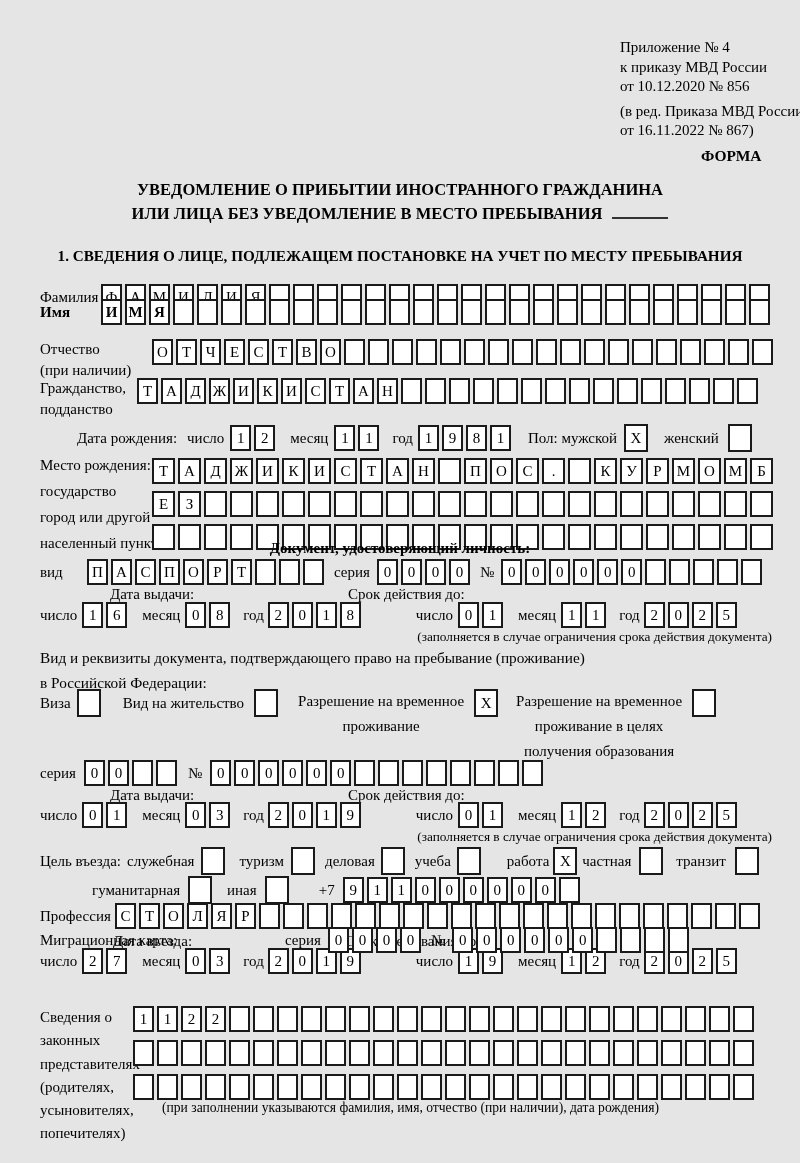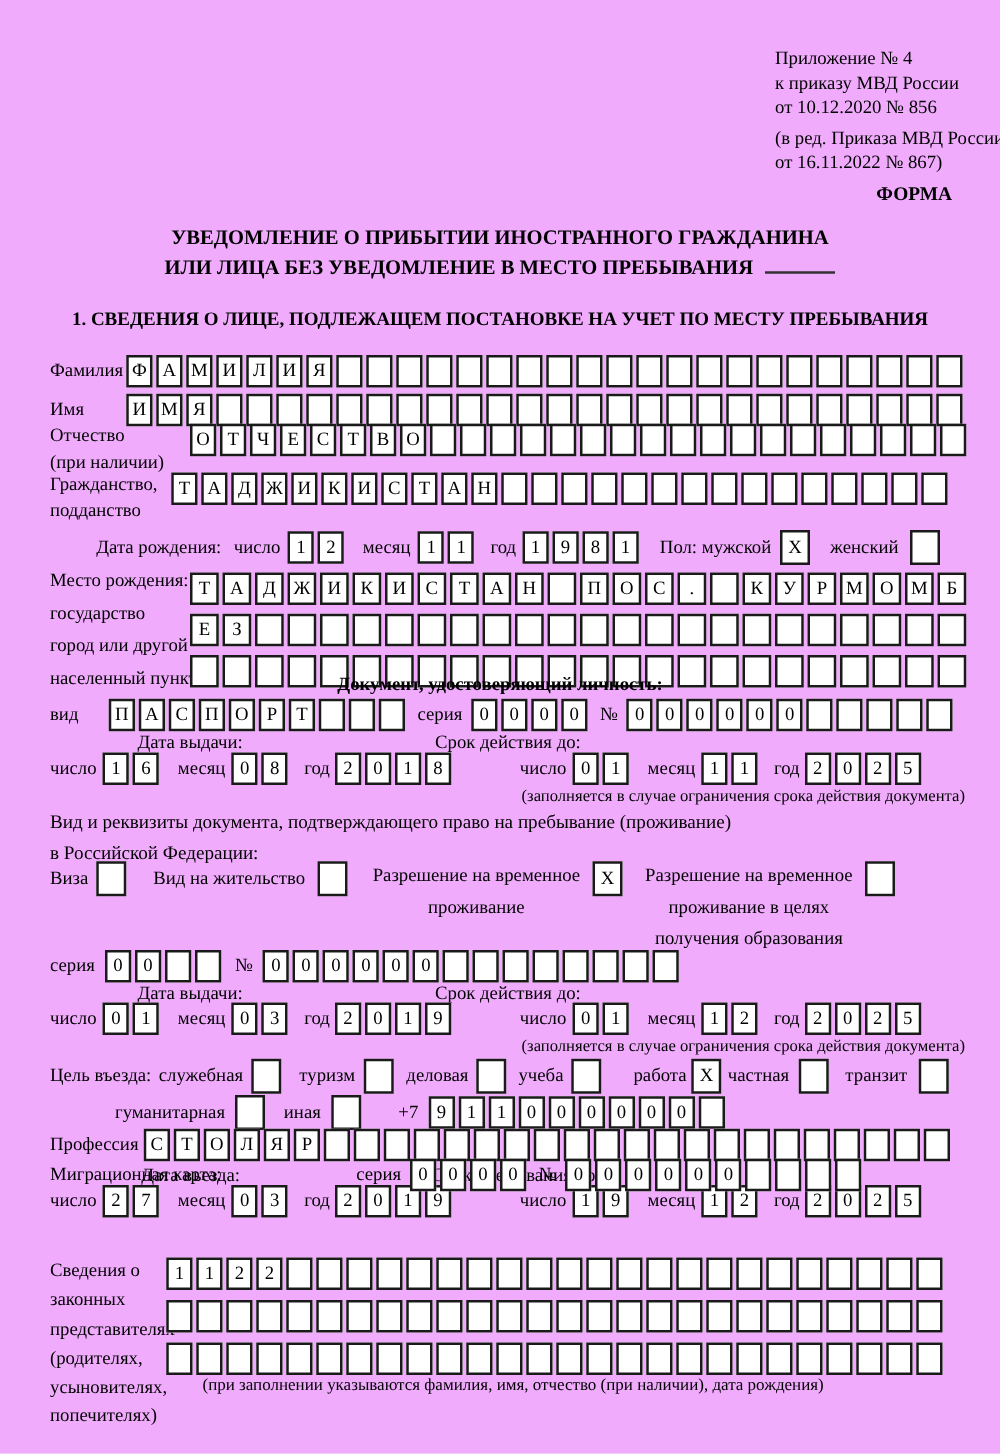--- a/index.html
+++ b/index.html
@@ -2,21 +2,21 @@
 <html><head>
 <meta charset="utf-8">
 <style>
   * { margin:0; padding:0; box-sizing:border-box; }
   html,body { background:#ffffff; }
   body {
     width:800px; height:1163px;
     font-family:"Liberation Serif", serif;
     color:#000;
   }
-  .page { position:relative; width:800px; height:1163px; background:#f0abfc; overflow:hidden; }
+  .page { position:relative; width:800px; height:1163px; background:#e5e5e5; overflow:hidden; }
   .r {
     position:absolute; left:40px;
     display:flex; align-items:center;
     white-space:nowrap; font-size:15px;
   }
   .blk { position:absolute; white-space:nowrap; font-size:15px; }
   .lbl { font-size:15px; }
   .b { font-weight:bold;text-align:center; }
   .center { left:0; width:800px; text-align:center; display:block; }
   .boxes { display:flex; }
@@ -94,21 +94,21 @@
         <span class="cb"></span>
         <span class="cb"></span>
         <span class="cb"></span>
         <span class="cb"></span>
         <span class="cb"></span>
         <span class="cb"></span>
         <span class="cb"></span>
       </span>
   </div>
 
-  <div class="r" style="top:315px;">
+  <div class="r" style="top:299px;font-weight:bold;">
     <span class="lbl" style="width:61px;">Имя</span>
     <span class="boxes">
         <span class="cb">И</span>
         <span class="cb">М</span>
         <span class="cb">Я</span>
         <span class="cb"></span>
         <span class="cb"></span>
         <span class="cb"></span>
         <span class="cb"></span>
         <span class="cb"></span>

